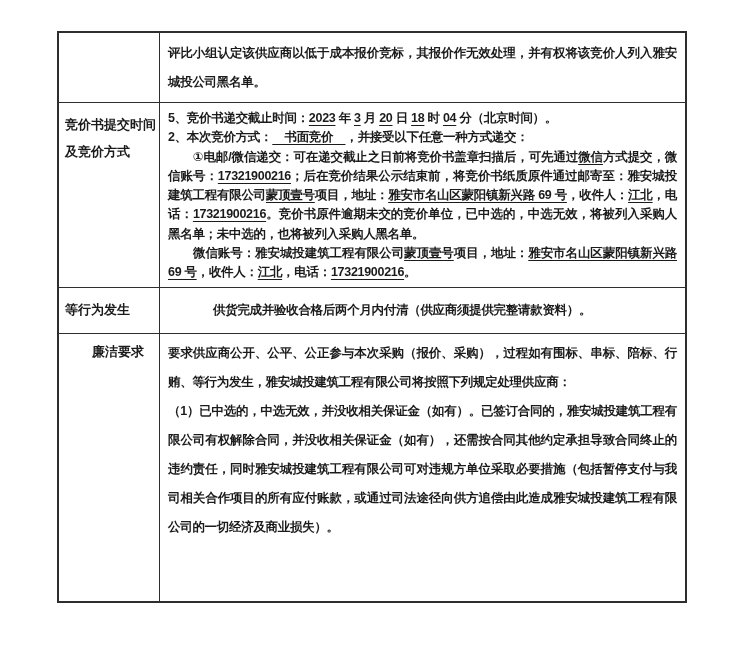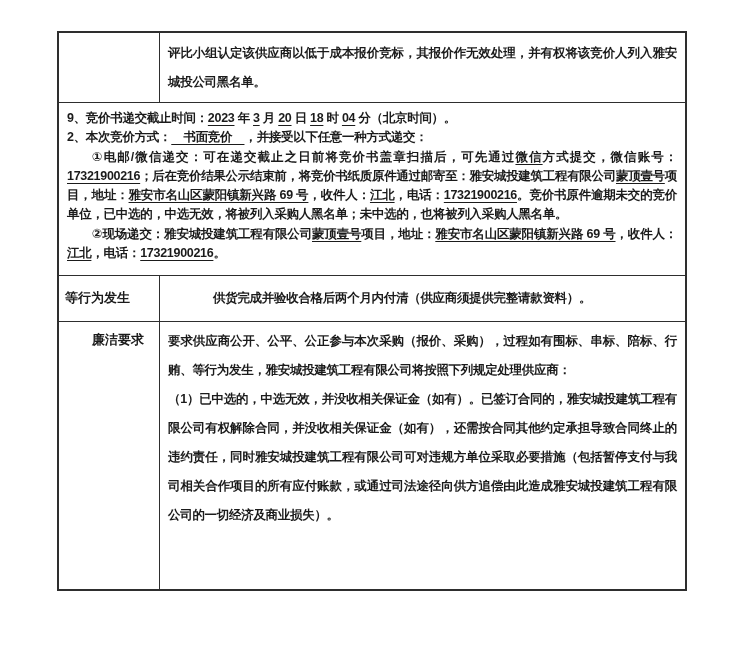--- a/index.html
+++ b/index.html
@@ -84,25 +84,29 @@
   <div class="doc-table">
 
     <div class="t-row row-penalty">
       <div class="hcell"></div>
       <div class="ccell">
           <div class="para"><span class="b">评比小组认定该供应商以低于成本报价竞标，其报价作无效处理，并有权将该竞价人列入雅安城投公司黑名单。</span></div>
         </div>
     </div>
 
     <div class="t-row row-submission">
+      <div class="hcell">
+          <div class="hline">竞价书提交时间</div>
+          <div class="hline">及竞价方式</div>
+        </div>
       <div class="ccell">
-          <div class="para"><span>9、竞价书递交截止时间：</span><span class="u b">2023</span><span> 年 </span><span class="u b">3</span><span> 月 </span><span class="u b">20</span><span> 日 </span><span class="u b">18</span><span> 时 </span><span class="u b">04</span><span> 分（北京时间）。</span></div>
+          <div class="para"><span>5、竞价书递交截止时间：</span><span class="u b">2023</span><span> 年 </span><span class="u b">3</span><span> 月 </span><span class="u b">20</span><span> 日 </span><span class="u b">18</span><span> 时 </span><span class="u b">04</span><span> 分（北京时间）。</span></div>
           <div class="para"><span>2、本次竞价方式：</span><span class="u b">　书面竞价　</span><span>，并接受以下任意一种方式递交：</span></div>
           <div class="para indent"><span>①电邮/微信递交：可在递交截止之日前将竞价书盖章扫描后，可先通过</span><span class="u">微信</span><span>方式提交，微信账号：</span><span class="u b">17321900216</span><span>；后在竞价结果公示结束前，将竞价书纸质原件通过邮寄至：雅安城投建筑工程有限公司</span><span class="u b">蒙顶壹号</span><span>项目，地址：</span><span class="u b">雅安市名山区蒙阳镇新兴路 69 号</span><span>，收件人：</span><span class="u b">江北</span><span>，电话：</span><span class="u b">17321900216</span><span>。竞价书原件逾期未交的竞价单位，已中选的，中选无效，将被列入采购人黑名单；未中选的，也将被列入采购人黑名单。</span></div>
-          <div class="para indent"><span>②现场递交：雅安城投建筑工程有限公司</span><span class="u b">蒙顶壹号</span><span>项目，地址：</span><span class="u b">雅安市名山区蒙阳镇新兴路 69 号</span><span>，收件人：</span><span class="u b">江北</span><span>，电话：</span><span class="u b">17321900216</span><span>。</span></div>
+          <div class="para indent"><span>微信账号：雅安城投建筑工程有限公司</span><span class="u b">蒙顶壹号</span><span>项目，地址：</span><span class="u b">雅安市名山区蒙阳镇新兴路 69 号</span><span>，收件人：</span><span class="u b">江北</span><span>，电话：</span><span class="u b">17321900216</span><span>。</span></div>
         </div>
     </div>
 
     <div class="t-row row-payment">
       <div class="hcell">
           <div class="hline">等行为发生</div>
         </div>
       <div class="ccell">
           <div class="para"><span>供货完成并验收合格后两个月内付清（供应商须提供完整请款资料）。</span></div>
         </div>

